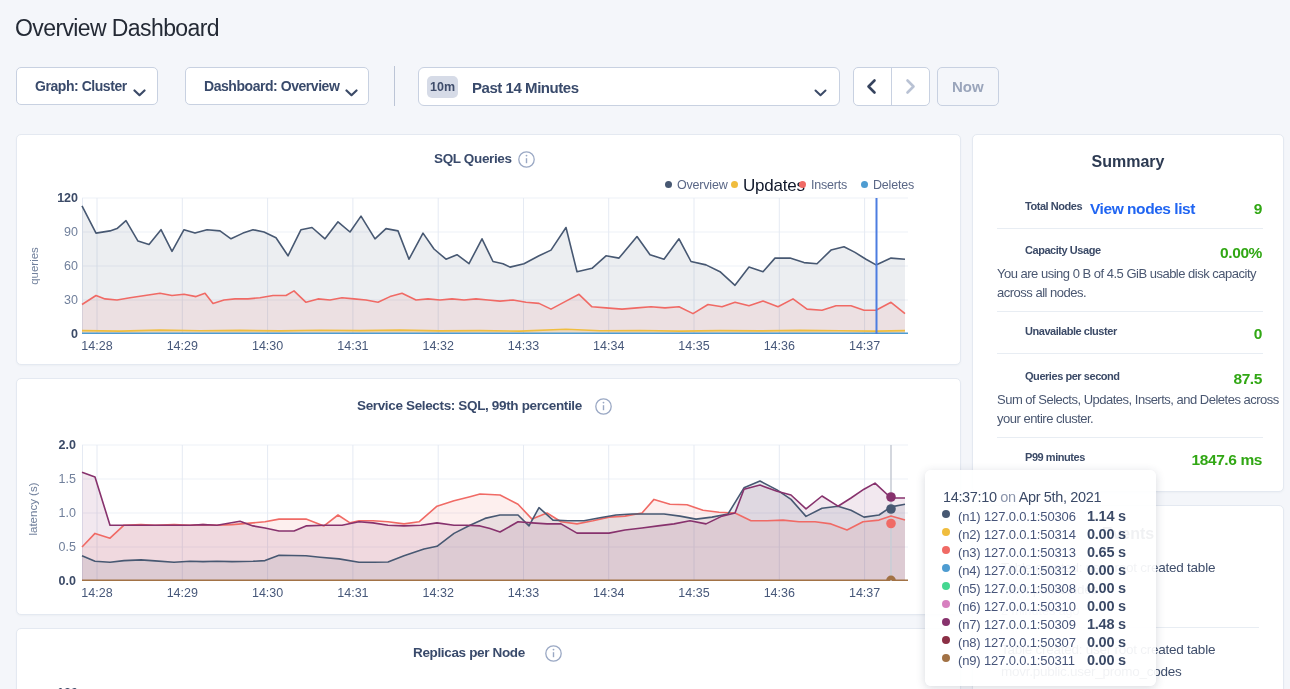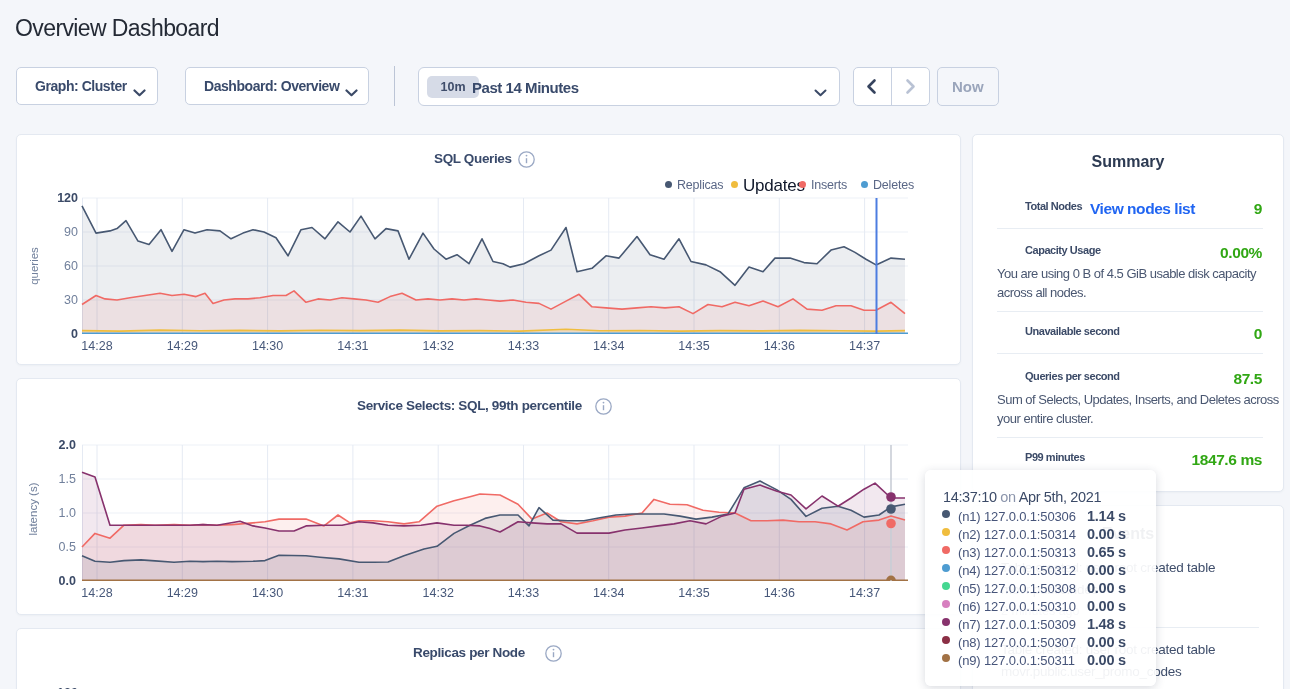--- a/index.html
+++ b/index.html
@@ -29,21 +29,21 @@
 
 <div class="btn" style="left:185px;top:67px;width:184px;height:38px"></div>
 <div class="abs" style="left:204px;top:78px;font-size:14px;font-weight:bold;color:#394a6b;letter-spacing:-0.45px">Dashboard: Overview</div>
 <div class="abs" style="left:345px;top:83px"><svg width="13" height="8" viewBox="0 0 13 8">
       <path d="M1.5 1.5 L6.5 6.2 L11.5 1.5" fill="none" stroke="#3b4a67" stroke-width="2.2" stroke-linecap="round" stroke-linejoin="round"></path>
     </svg></div>
 
 <div class="abs" style="left:394px;top:66px;width:1px;height:40px;background:#bcc5d6"></div>
 
 <div class="btn" style="left:418px;top:67px;width:422px;height:39px;border-radius:6px"></div>
-<div class="abs" style="left:427px;top:76px;width:52px;height:22px;background:#d6dbe7;border-radius:5px;text-align:center;font-size:12.5px;font-weight:bold;color:#3f4d6b;line-height:22px">10m</div>
+<div class="abs" style="left:427px;top:76px;width:31px;height:22px;background:#d6dbe7;border-radius:5px;text-align:center;font-size:12.5px;font-weight:bold;color:#3f4d6b;line-height:22px">10m</div>
 <div class="abs" style="left:472px;top:79px;font-size:15px;font-weight:bold;color:#394a6b;letter-spacing:-0.45px">Past 14 Minutes</div>
 <div class="abs" style="left:814px;top:83px"><svg width="13" height="8" viewBox="0 0 13 8">
       <path d="M1.5 1.5 L6.5 6.2 L11.5 1.5" fill="none" stroke="#3b4a67" stroke-width="2" stroke-linecap="round" stroke-linejoin="round"></path>
     </svg></div>
 
 <div class="btn" style="left:853px;top:67px;width:77px;height:39px"></div>
 <div class="abs" style="left:891px;top:68px;width:1px;height:37px;background:#c8d1e1"></div>
 <svg class="abs" style="left:864px;top:78px" width="16" height="17" viewBox="0 0 16 17">
     <path d="M10.5 2.5 L4.5 8.5 L10.5 14.5" fill="none" stroke="#36435e" stroke-width="2.6" stroke-linecap="round" stroke-linejoin="round"></path>
   </svg>
@@ -54,21 +54,21 @@
 <div class="abs" style="left:952px;top:78px;font-size:15px;font-weight:bold;color:#9aa5bb">Now</div>
 
 <div class="panel" style="left:16px;top:134px;width:945px;height:231px"></div>
 <div class="ptitle" style="left:434px;top:151px">SQL Queries</div>
 <svg style="position:absolute;left:518px;top:151px" width="17" height="17" viewBox="0 0 17 17">
     <circle cx="8.5" cy="8.5" r="7.7" fill="none" stroke="#9aa8c4" stroke-width="1.3"></circle>
     <line x1="8.5" y1="7.2" x2="8.5" y2="12.2" stroke="#9aa8c4" stroke-width="1.4"></line>
     <circle cx="8.5" cy="4.6" r="0.9" fill="#9aa8c4"></circle>
   </svg>
 <div style="position:absolute;left:665px;top:181px;width:7px;height:7px;border-radius:50%;background:#475872"></div>
-<div style="position:absolute;left:677px;top:178px;font-size:12.5px;color:#5a6786;letter-spacing:-0.2px">Replicas</div>
+<div style="position:absolute;left:677px;top:178px;font-size:12.5px;color:#5a6786;letter-spacing:-0.2px">Overview</div>
 <div style="position:absolute;left:731px;top:181px;width:7px;height:7px;border-radius:50%;background:#f0bd3e"></div>
 <div style="position:absolute;left:743px;top:176px;font-size:17px;color:#0f172a;letter-spacing:-0.2px">Updates</div>
 <div style="position:absolute;left:799px;top:181px;width:7px;height:7px;border-radius:50%;background:#f06a65"></div>
 <div style="position:absolute;left:811px;top:178px;font-size:12.5px;color:#5a6786;letter-spacing:-0.2px">Inserts</div>
 <div style="position:absolute;left:861px;top:181px;width:7px;height:7px;border-radius:50%;background:#4e9cd1"></div>
 <div style="position:absolute;left:873px;top:178px;font-size:12.5px;color:#5a6786;letter-spacing:-0.2px">Deletes</div>
 <div class="abs" style="left:16px;top:134px;width:943px;height:231px"><svg width="943" height="231" viewBox="16 134 943 231" font-family="Liberation Sans, sans-serif">
 <line x1="82" y1="300.0" x2="908" y2="300.0" stroke="#edf1f7" stroke-width="1"></line>
 <line x1="82" y1="266.0" x2="908" y2="266.0" stroke="#edf1f7" stroke-width="1"></line>
 <line x1="82" y1="232.0" x2="908" y2="232.0" stroke="#edf1f7" stroke-width="1"></line>
@@ -175,21 +175,21 @@
 <div class="panel" style="left:972px;top:134px;width:312px;height:358px"></div>
 <div class="abs" style="left:972px;top:153px;width:312px;text-align:center;font-size:16px;font-weight:bold;color:#2c3a52">Summary</div>
 <div class="srow" style="top:200px">Total Nodes</div>
 <div class="abs" style="left:1090px;top:200px;font-size:15.5px;font-weight:bold;color:#2065f2;letter-spacing:-0.45px">View nodes list</div>
 <div class="sval" style="top:200px">9</div>
 <div class="sdiv" style="top:228px"></div>
 <div class="srow" style="top:244px">Capacity Usage</div>
 <div class="sval" style="top:244px">0.00%</div>
 <div class="scap" style="top:265px">You are using 0 B of 4.5 GiB usable disk capacity<br>across all nodes.</div>
 <div class="sdiv" style="top:311px"></div>
-<div class="srow" style="top:325px">Unavailable second</div>
+<div class="srow" style="top:325px">Unavailable cluster</div>
 <div class="sval" style="top:325px">0</div>
 <div class="sdiv" style="top:353px"></div>
 <div class="srow" style="top:370px">Queries per second</div>
 <div class="sval" style="top:370px">87.5</div>
 <div class="scap" style="top:391px">Sum of Selects, Updates, Inserts, and Deletes across<br>your entire cluster.</div>
 <div class="sdiv" style="top:437px"></div>
 <div class="srow" style="top:451px">P99 minutes</div>
 <div class="sval" style="top:451px">1847.6 ms</div>
 
 <div class="panel" style="left:972px;top:505px;width:312px;height:300px"></div>

